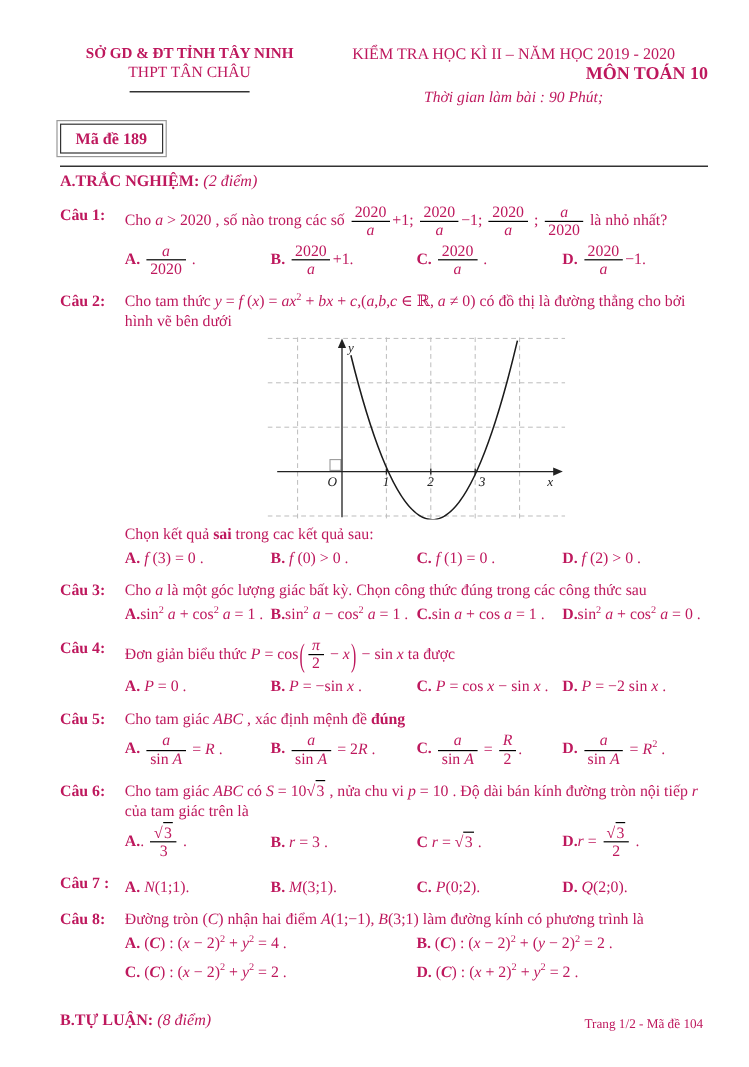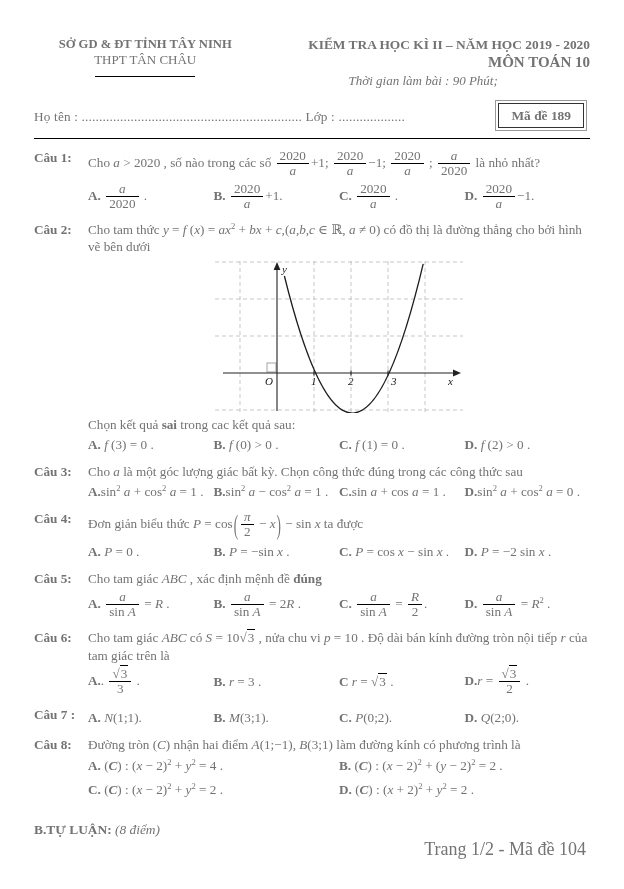--- a/index.html
+++ b/index.html
@@ -1,31 +1,31 @@
 <!DOCTYPE html>
 <html><head>
 <meta charset="utf-8">
 <style>
   html,body{margin:0;padding:0;background:#ffffff;}
   .page{
     width:624px;height:889px;box-sizing:border-box;position:relative;
-    background:#fff;color:#737373;
-    padding:36px 34px 16px 34px;
+    background:#fff;color:#be185d;
+    padding:36px 34px 16px 50px;
     font-family:"Liberation Serif","DejaVu Serif","DejaVu Sans",serif;
     font-size:13.2px;line-height:1.3;
   }
   
   .hdr{display:flex;}
   .hdr-left{width:40%;text-align:center;}
   .hdr-left .l1{font-weight:bold;font-size:12.6px;}
   .hdr-left .l2{font-size:13px;}
   .hdr-left .sep{width:100px;border-top:1.2px solid #000;margin:7px auto 5px auto;}
   .hdr-left .l3{font-style:italic;font-size:12.8px;}
   .hdr-right{width:60%;text-align:center;}
-  .hdr-right .t1{font-weight:bold;font-size:13.4px;text-align:right;}
+  .hdr-right .t1{font-weight:normal;font-size:13.4px;}
   .hdr-right .t2{font-weight:bold;font-size:15px;text-align:right;}
   .hdr-right .t3{font-style:italic;font-size:13px;}
   .name-row{display:flex;align-items:flex-start;margin-top:13px;}
   .name-text{flex:1;padding-top:5px;letter-spacing:0.2px;}
   .code-box{border:1px solid #333;box-shadow:0 0 0 2px #fff,0 0 0 3px #999;
     font-weight:bold;padding:3px 12px;margin-right:6px;font-size:13.4px;white-space:nowrap;}
   .rule{border-top:1.3px solid #000;margin:10px 0 3px 0;}
   .sec-head{font-size:13.4px;margin-top:2px;}
   .sec-head .st{font-weight:bold;}
   .sec-head .sp{font-style:italic;}
@@ -44,47 +44,49 @@
   .fr .de{display:block;padding:0 3px;}
   sup{font-size:0.65em;line-height:0;}
   .bp{display:inline-block;transform:scaleY(2.05);vertical-align:middle;padding:0 1px;font-weight:400;}
   .sq{border-top:1px solid #000;padding:0 1px;}
   
   .fig{display:flex;justify-content:center;margin:5px 0 3px 0;}
   .fig svg{display:block;}
   .fig text{font-family:"Liberation Serif","DejaVu Serif",serif;font-style:italic;font-size:11px;fill:#222;}
   
   .sec-b{margin-top:16px;}
-  .foot{position:absolute;right:38px;bottom:28px;font-size:18px;}
+  .foot{position:absolute;right:38px;bottom:28px;font-size:11px;}
 </style>
 </head>
 <body>
 
 <div class="page">
 
   <div class="hdr">
     <div class="hdr-left">
       <div class="l1">SỞ GD &amp; ĐT TỈNH TÂY NINH</div>
       <div class="l2">THPT TÂN CHÂU</div>
       <div class="sep"></div>
     </div>
     <div class="hdr-right">
       <div class="t1">KIỂM TRA HỌC KÌ II – NĂM HỌC 2019 - 2020</div>
       <div class="t2">MÔN TOÁN 10</div>
       <div class="t3">Thời gian làm bài : 90 Phút;</div>
     </div>
   </div>
 
   <div class="name-row">
-    <div class="name-text">Họ tên : ............................................................... Lớp : ...................</div>
     <div class="code-box">Mã đề 189</div>
   </div>
 
   <div class="rule"></div>
 
+  <div class="sec-head">
+    <span class="st">A.TRẮC NGHIỆM:</span><span class="sp"> (2 điểm)</span>
+  </div>
 
   <div class="q">
     <span class="q-label">Câu 1:</span>
     <div class="q-content">
       <div class="q-body">Cho <i>a</i> &gt; 2020 , số nào trong các số <span class="fr"><span class="nu">2020</span><span class="de"><i>a</i></span></span>+1; <span class="fr"><span class="nu">2020</span><span class="de"><i>a</i></span></span>−1; <span class="fr"><span class="nu">2020</span><span class="de"><i>a</i></span></span> ; <span class="fr"><span class="nu"><i>a</i></span><span class="de">2020</span></span> là nhỏ nhất?</div>
       <div class="opts c4">
         <span class="opt"><span class="okey">A.</span> <span><span class="fr"><span class="nu"><i>a</i></span><span class="de">2020</span></span> .</span></span>
         <span class="opt"><span class="okey">B.</span> <span><span class="fr"><span class="nu">2020</span><span class="de"><i>a</i></span></span>+1.</span></span>
         <span class="opt"><span class="okey">C.</span> <span><span class="fr"><span class="nu">2020</span><span class="de"><i>a</i></span></span> .</span></span>
         <span class="opt"><span class="okey">D.</span> <span><span class="fr"><span class="nu">2020</span><span class="de"><i>a</i></span></span>−1.</span></span>

